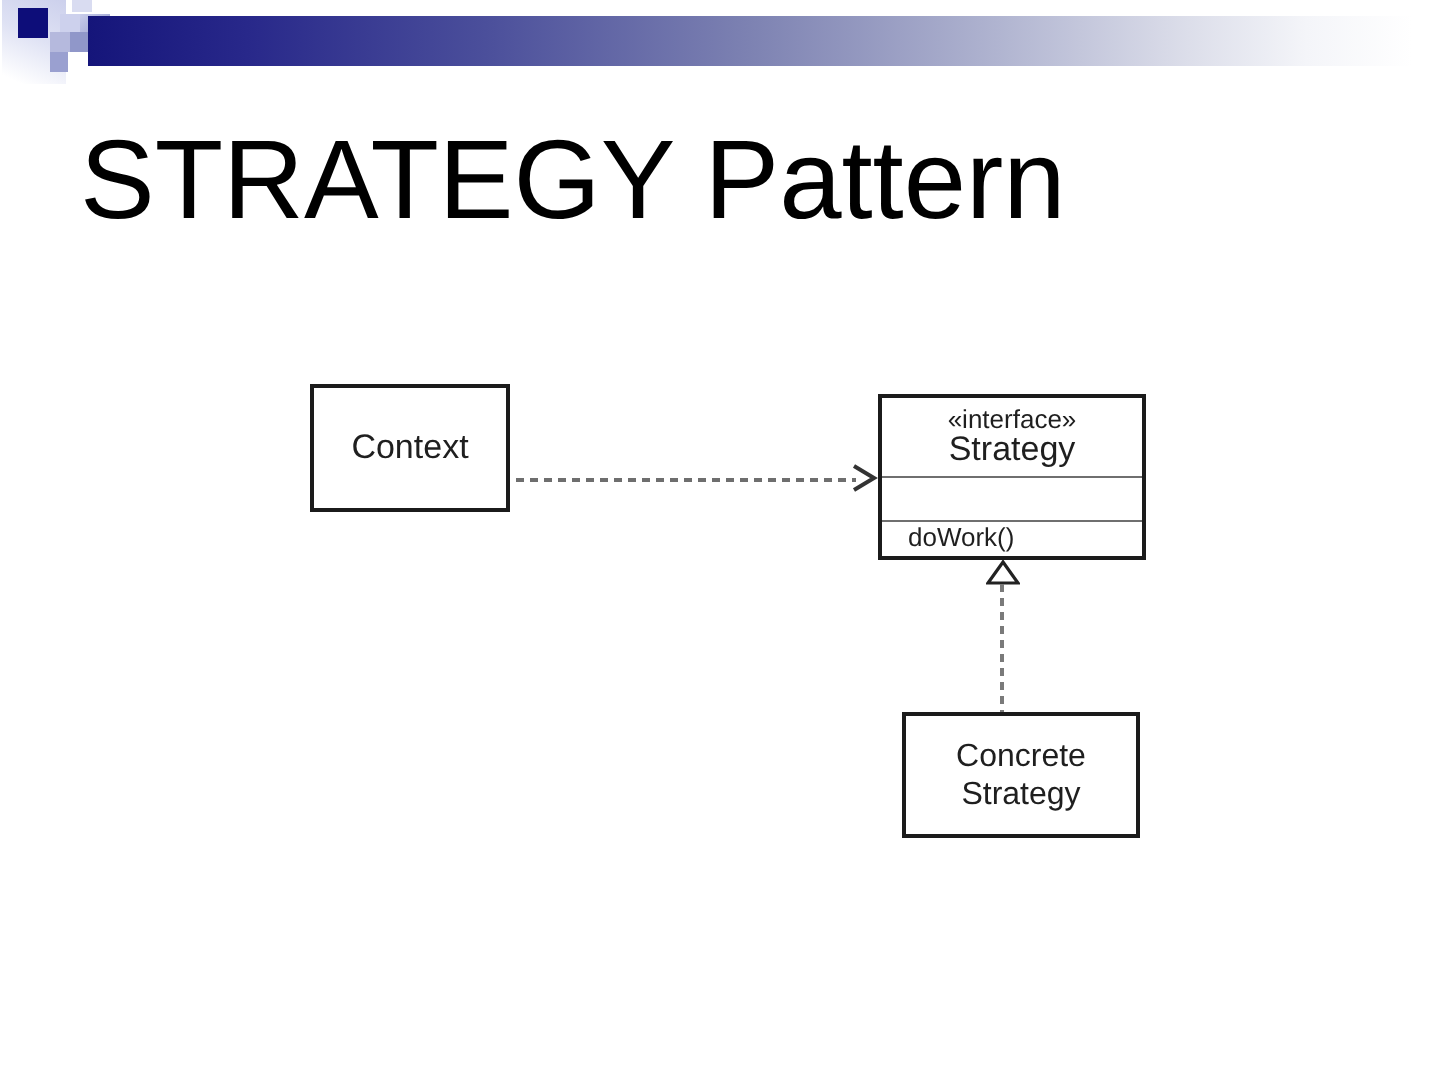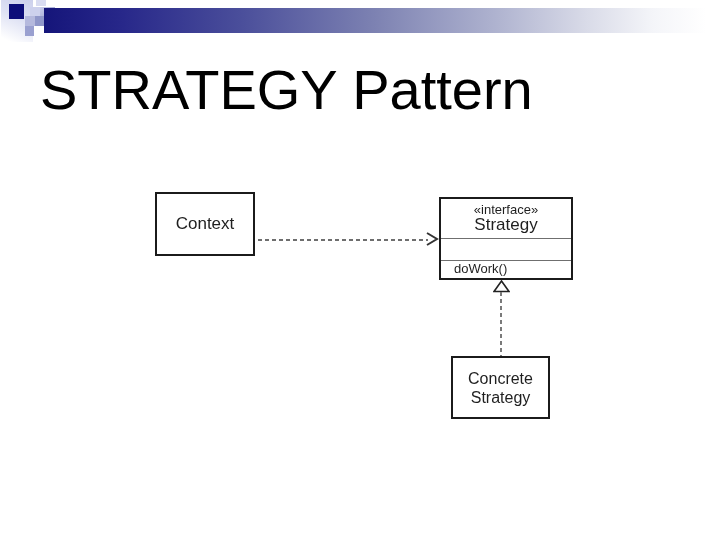--- a/index.html
+++ b/index.html
@@ -77,21 +77,21 @@
     border-top: 1.5px solid #6f6f6f;
   }
   .ops-compartment {
     flex: 1;
     border-top: 1.5px solid #6f6f6f;
     display: flex; align-items: flex-start;
     padding-left: 13px;
     font-size: 13px;
   }
   .concrete-box {
-    left: 451px; top: 356px; width: 99px; height: 63px;
+    left: 451px; top: 356px; width: 119px; height: 63px;
     display: flex; flex-direction: column;
     align-items: center; justify-content: center;
     font-size: 16px; line-height: 19px;
   }
 
   .dash-h {
     position: absolute;
     left: 258px; top: 239px; width: 170px; height: 2px;
     background: repeating-linear-gradient(90deg, #6e6e6e 0 4px, transparent 4px 7px);
   }

